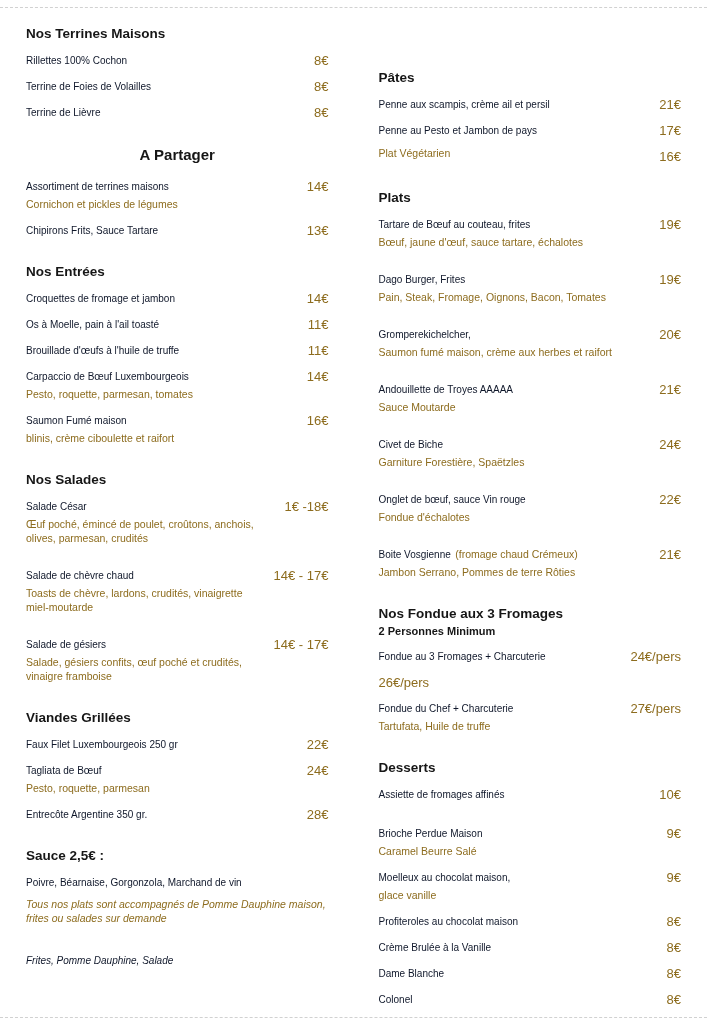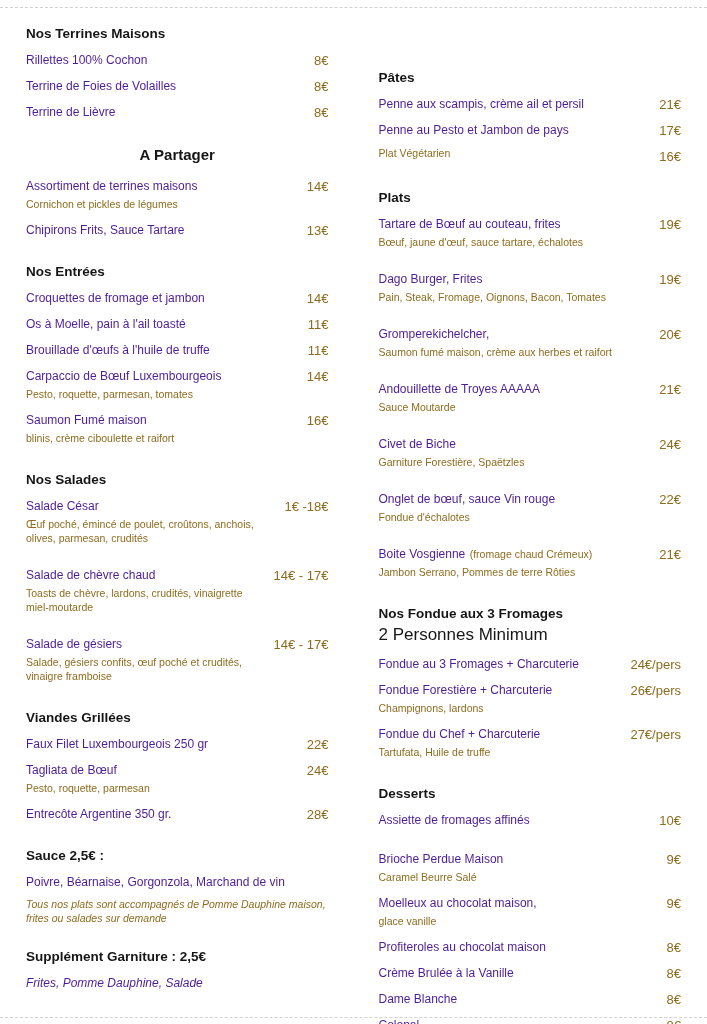--- a/index.html
+++ b/index.html
@@ -36,36 +36,36 @@
 
   .section { margin-bottom: 24px; }
   .section-title {
     font-weight: bold;
     font-size: 13.5px;
     margin: 0 0 8px 0;
     color: #161616;
   }
   .section-title.big { font-size: 15px; margin-bottom: 12px; text-align: center; }
   .section-subtitle {
-    font-weight: normal;
-    font-size: 17px;
+    font-weight: bold;
+    font-size: 11px;
     margin: -4px 0 8px 0;
     color: #161616;
   }
 
   .item {
     display: flex;
     justify-content: space-between;
     align-items: flex-start;
     margin-bottom: 5px;
   }
   .section.loose .item { margin-bottom: 16px; }
   .item-main { flex: 1; padding-right: 12px; }
   .name-line { line-height: 19px; }
-  .item-name { font-size: 12px; color: #4c1d95; text-align: center; }
+  .item-name { font-size: 10px; color: #0f172a; text-align: center; }
   .item-name.italic { font-style: italic; }
   .item-note { font-size: 10.5px; color: #8d6c1e; }
   .item-sub {
     font-size: 10.5px;
     color: #8d6c1e;
     line-height: 14px;
     margin: 1px 0 3px 0;
   }
   .item-price {
     font-size: 13px;
@@ -210,21 +210,20 @@
       <section class="section">
         <div class="section-title">Sauce 2,5€ :</div>
         <div class="item">
           <div class="item-main">
             <div class="name-line"><span class="item-name">Poivre, Béarnaise, Gorgonzola, Marchand de vin</span></div>
           </div>
         </div>
         <div class="footnote">Tous nos plats sont accompagnés de Pomme Dauphine maison, frites ou salades sur demande</div>
       </section>
       <section class="section">
-        <div class="section-title">Supplément Garniture : 2,5€</div>
         <div class="item">
           <div class="item-main">
             <div class="name-line"><span class="item-name italic">Frites, Pomme Dauphine, Salade</span></div>
           </div>
         </div>
       </section>
     </div>
     <div class="col col-right">
       <section class="section">
         <div class="section-title">Pâtes</div>
@@ -302,24 +301,20 @@
       <section class="section">
         <div class="section-title">Nos Fondue aux 3 Fromages</div>
         <div class="section-subtitle">2 Personnes Minimum</div>
         <div class="item">
           <div class="item-main">
             <div class="name-line"><span class="item-name">Fondue au 3 Fromages + Charcuterie</span></div>
           </div>
           <span class="item-price">24€/pers</span>
         </div>
         <div class="item">
-          <div class="item-main">
-            <div class="name-line"><span class="item-name">Fondue Forestière  + Charcuterie</span></div>
-            <div class="item-sub">Champignons, lardons</div>
-          </div>
           <span class="item-price">26€/pers</span>
         </div>
         <div class="item">
           <div class="item-main">
             <div class="name-line"><span class="item-name">Fondue du Chef + Charcuterie</span></div>
             <div class="item-sub">Tartufata, Huile de truffe</div>
           </div>
           <span class="item-price">27€/pers</span>
         </div>
       </section>

